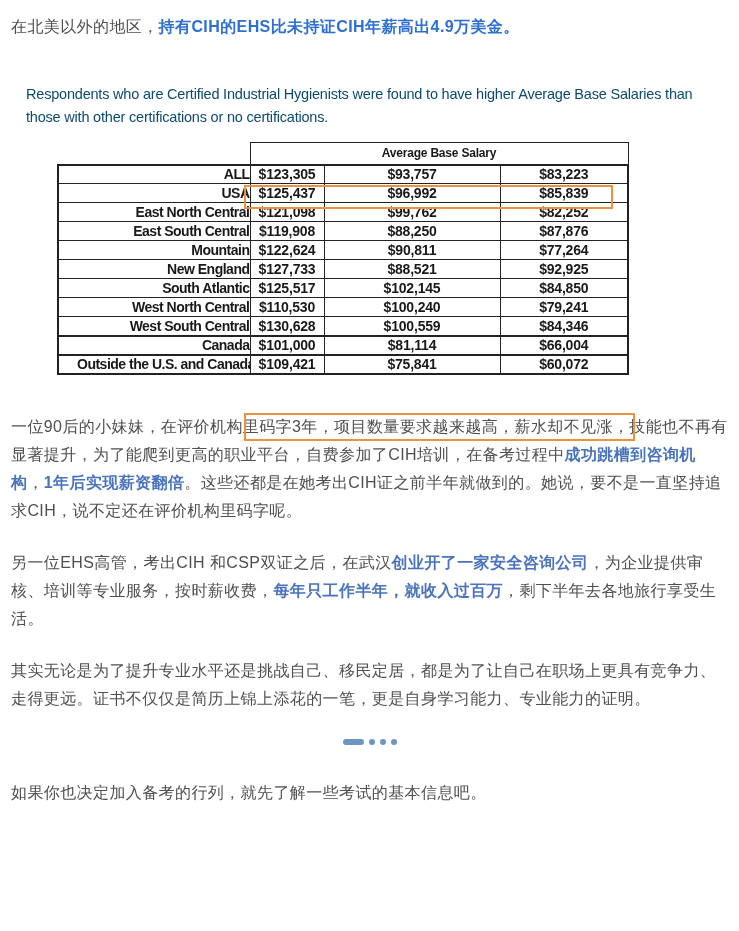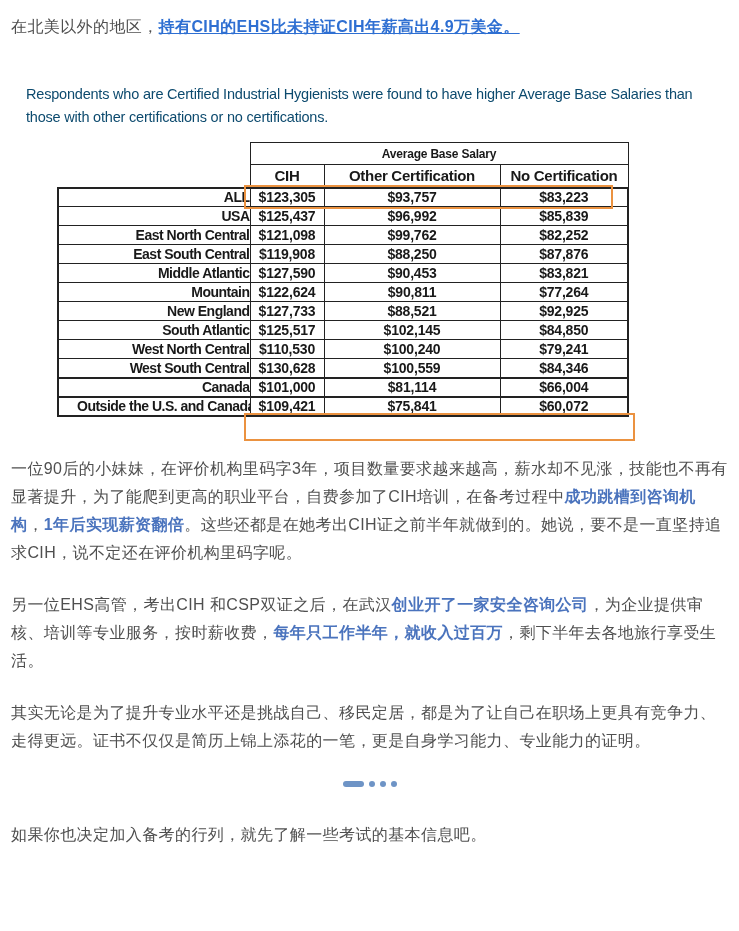--- a/index.html
+++ b/index.html
@@ -13,21 +13,21 @@
   }
   *{box-sizing:border-box;}
   html,body{margin:0;padding:0;background:#ffffff;}
   body{width:739px;height:931px;font-family:"Liberation Sans","DejaVu Sans",sans-serif;}
   .page{position:relative;width:739px;height:931px;overflow:hidden;background:#ffffff;}
 
   
   .para{margin:0 11px;font-size:16px;line-height:28px;letter-spacing:0.4px;color:var(--body-text);}
   .intro{padding-top:13px;}
   .em-blue{color:var(--emphasis-blue);font-weight:bold;}
-  .em-bright{color:var(--headline-blue);font-weight:bold;text-decoration:underline;}
+  .em-bright{color:var(--headline-blue);font-weight:bold;}
   .body-paras{margin-top:38px;}
   .body-paras .para{margin-top:24px;}
   .body-paras .para:first-child{margin-top:0;}
 
   
   .scan{margin-top:42px;color:var(--table-ink);}
   .caption{margin:0 0 0 26px;max-width:672px;font-size:14.5px;line-height:23px;
            letter-spacing:-0.2px;color:#0c4a6e;}
   .table-wrap{position:relative;margin:13px 0 0 57px;width:600px;}
   table.salary-table{border-collapse:collapse;table-layout:fixed;width:570px;color:var(--table-ink);}
@@ -69,26 +69,20 @@
           <col class="c-label">
             <col class="c-cih">
             <col class="c-other">
             <col class="c-none">
         </colgroup>
         <thead>
           <tr>
             <td class="corner"></td>
             <th class="group-h" colspan="3">Average Base Salary</th>
           </tr>
-          <tr>
-            <td class="corner"></td>
-            <th class="col-h">CIH</th>
-            <th class="col-h">Other Certification</th>
-            <th class="col-h">No Certification</th>
-          </tr>
         </thead>
         <tbody id="salary-tbody">
             <tr>
               <td class="label ind0">ALL</td>
               <td class="val">$123,305</td>
               <td class="val">$93,757</td>
               <td class="val">$83,223</td>
             </tr>
             <tr>
               <td class="label ind1">USA</td>
@@ -100,26 +94,20 @@
               <td class="label ind2">East North Central</td>
               <td class="val">$121,098</td>
               <td class="val">$99,762</td>
               <td class="val">$82,252</td>
             </tr>
             <tr>
               <td class="label ind2">East South Central</td>
               <td class="val">$119,908</td>
               <td class="val">$88,250</td>
               <td class="val">$87,876</td>
-            </tr>
-            <tr>
-              <td class="label ind2">Middle Atlantic</td>
-              <td class="val">$127,590</td>
-              <td class="val">$90,453</td>
-              <td class="val">$83,821</td>
             </tr>
             <tr>
               <td class="label ind2">Mountain</td>
               <td class="val">$122,624</td>
               <td class="val">$90,811</td>
               <td class="val">$77,264</td>
             </tr>
             <tr>
               <td class="label ind2">New England</td>
               <td class="val">$127,733</td>

